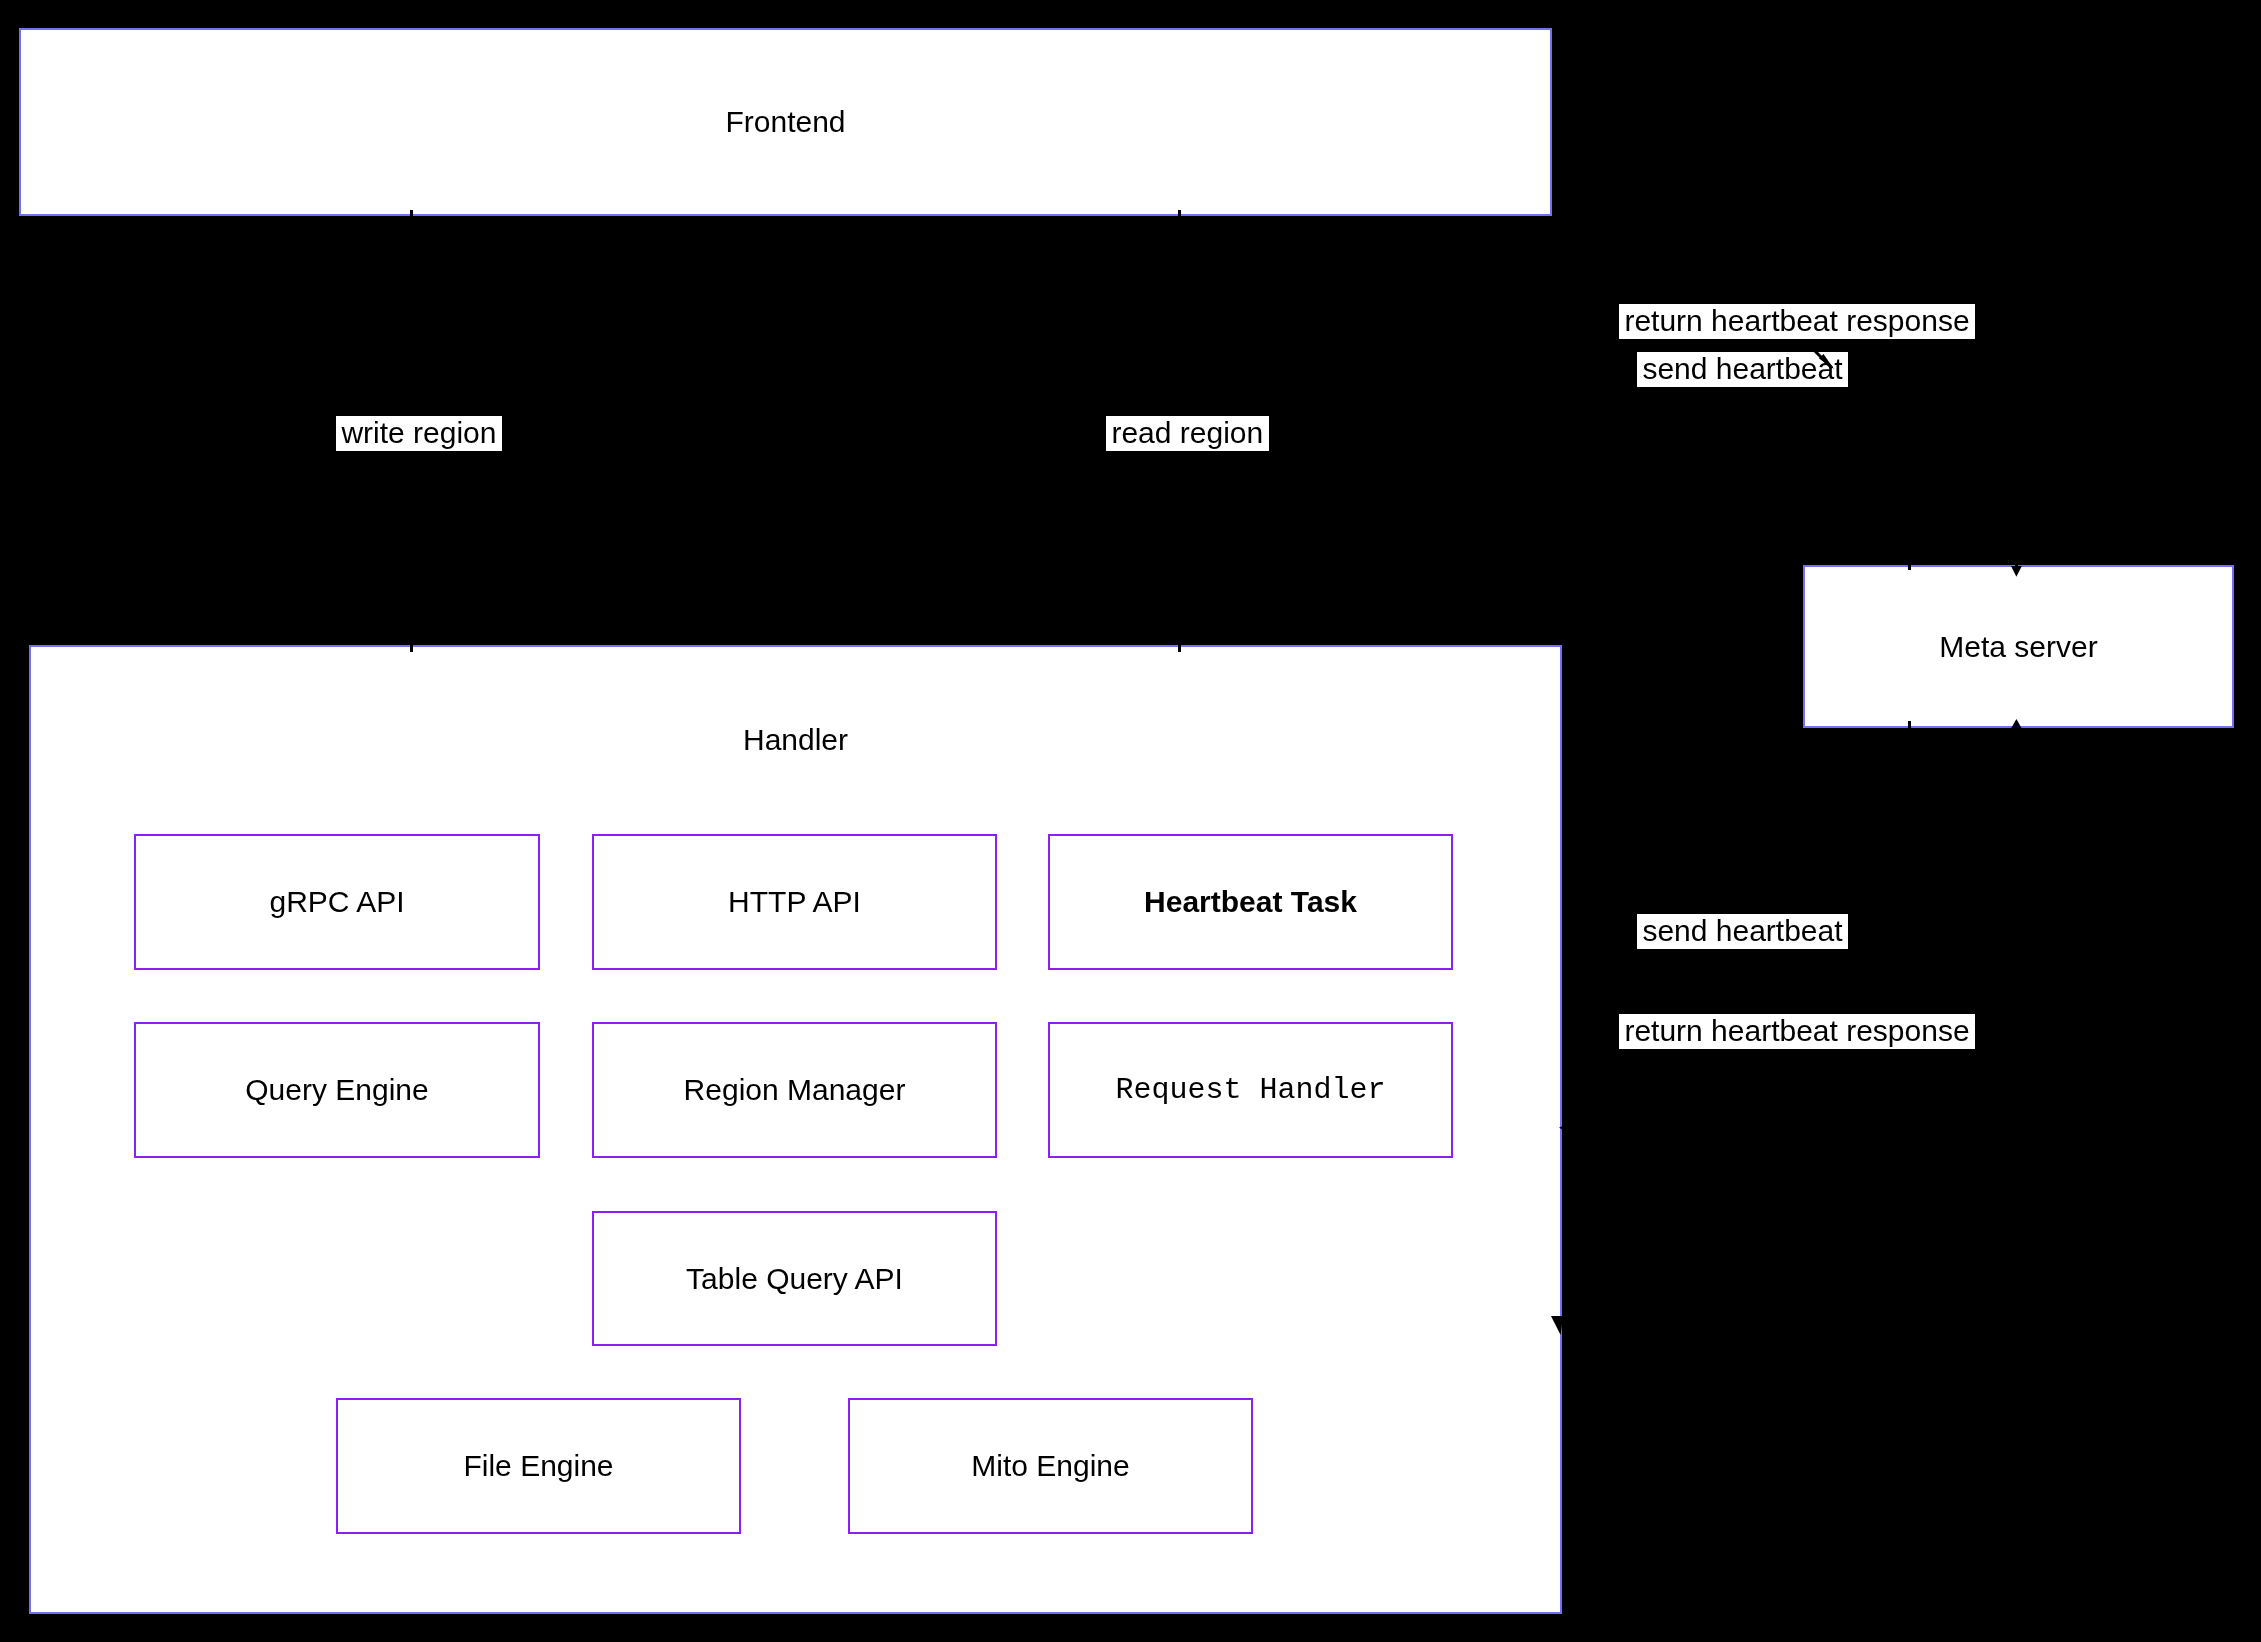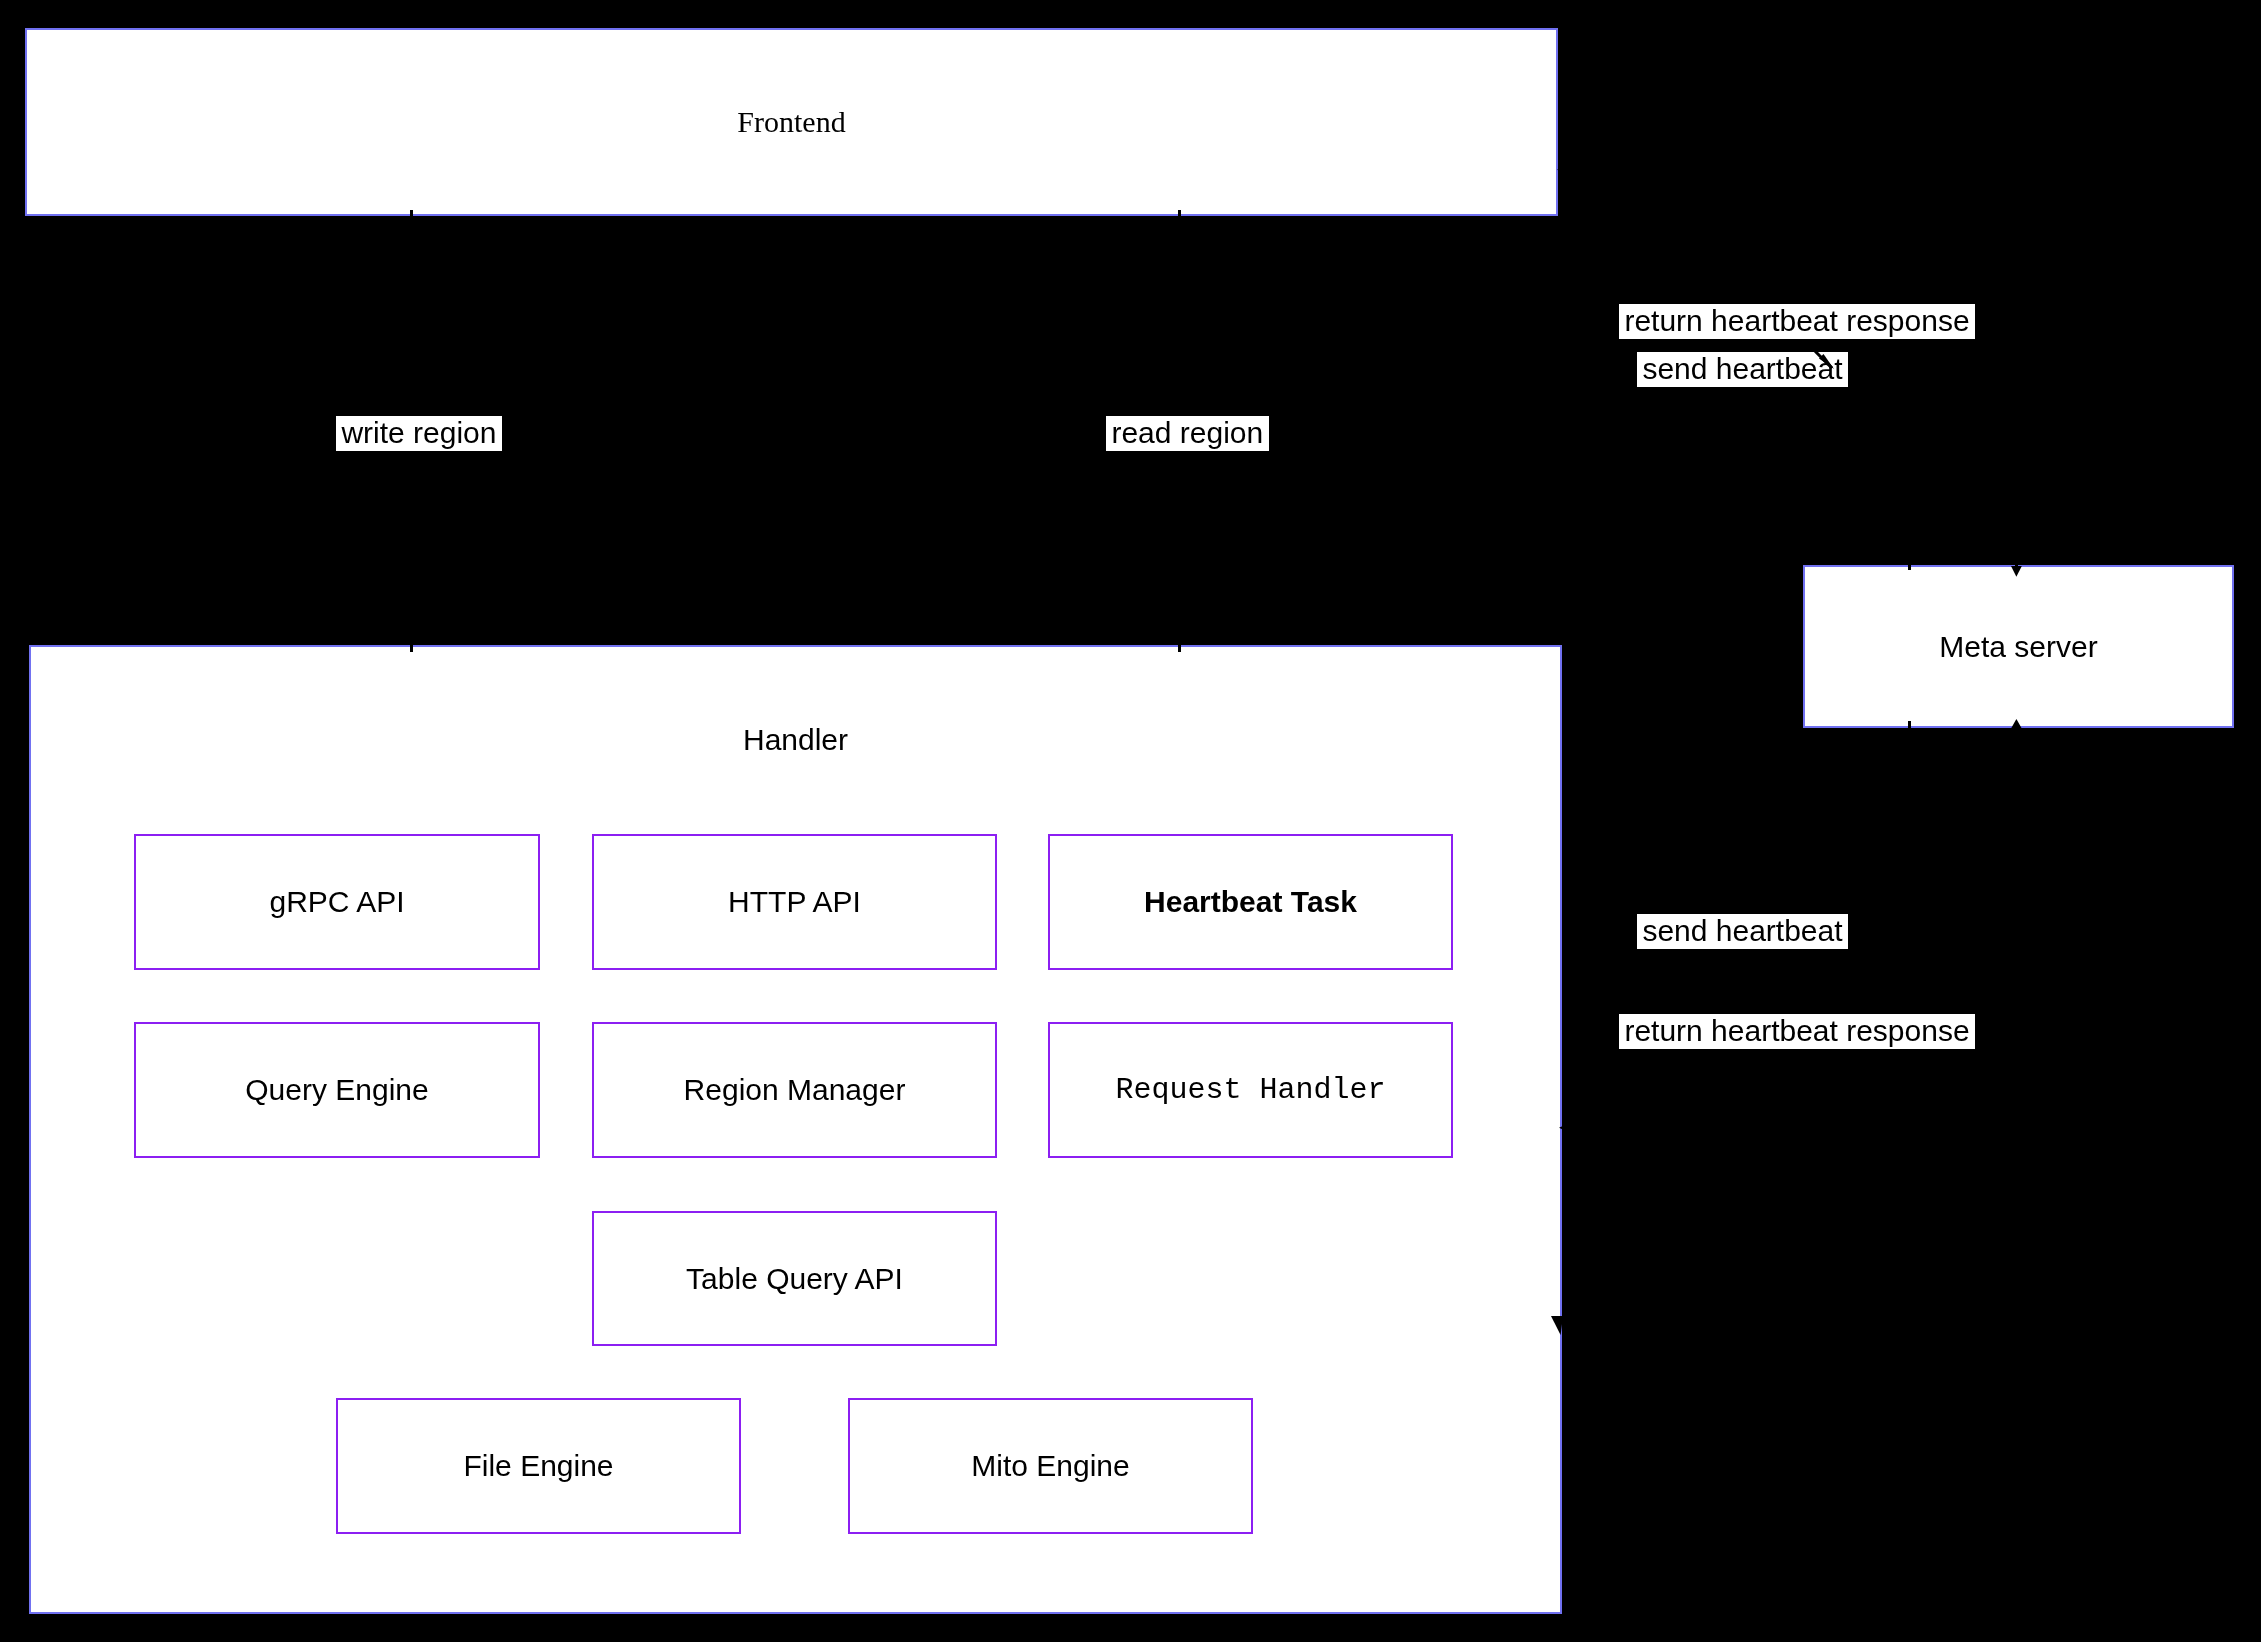--- a/index.html
+++ b/index.html
@@ -65,21 +65,21 @@
   .diag-line{
     position:absolute;height:2.7px;background:var(--arrow);
     transform-origin:0 0;z-index:6;
   }
 </style>
 </head>
 <body>
 
 <div id="canvas">
 
-  <div class="node" style="left:25px;top:28px;width:1533px;height:188px;font-family:Liberation Serif, serif;">
+  <div class="node" style="left:19px;top:28px;width:1533px;height:188px;">
     <div class="centered-label">Frontend</div>
   </div>
 
   <div class="node" style="left:1803px;top:565px;width:431px;height:163px;">
     <div class="centered-label">Meta server</div>
   </div>
 
   <div class="node" style="left:29px;top:645px;width:1533px;height:969px;">
     <div class="node-label" style="top:77px;">Handler</div>
   </div>

